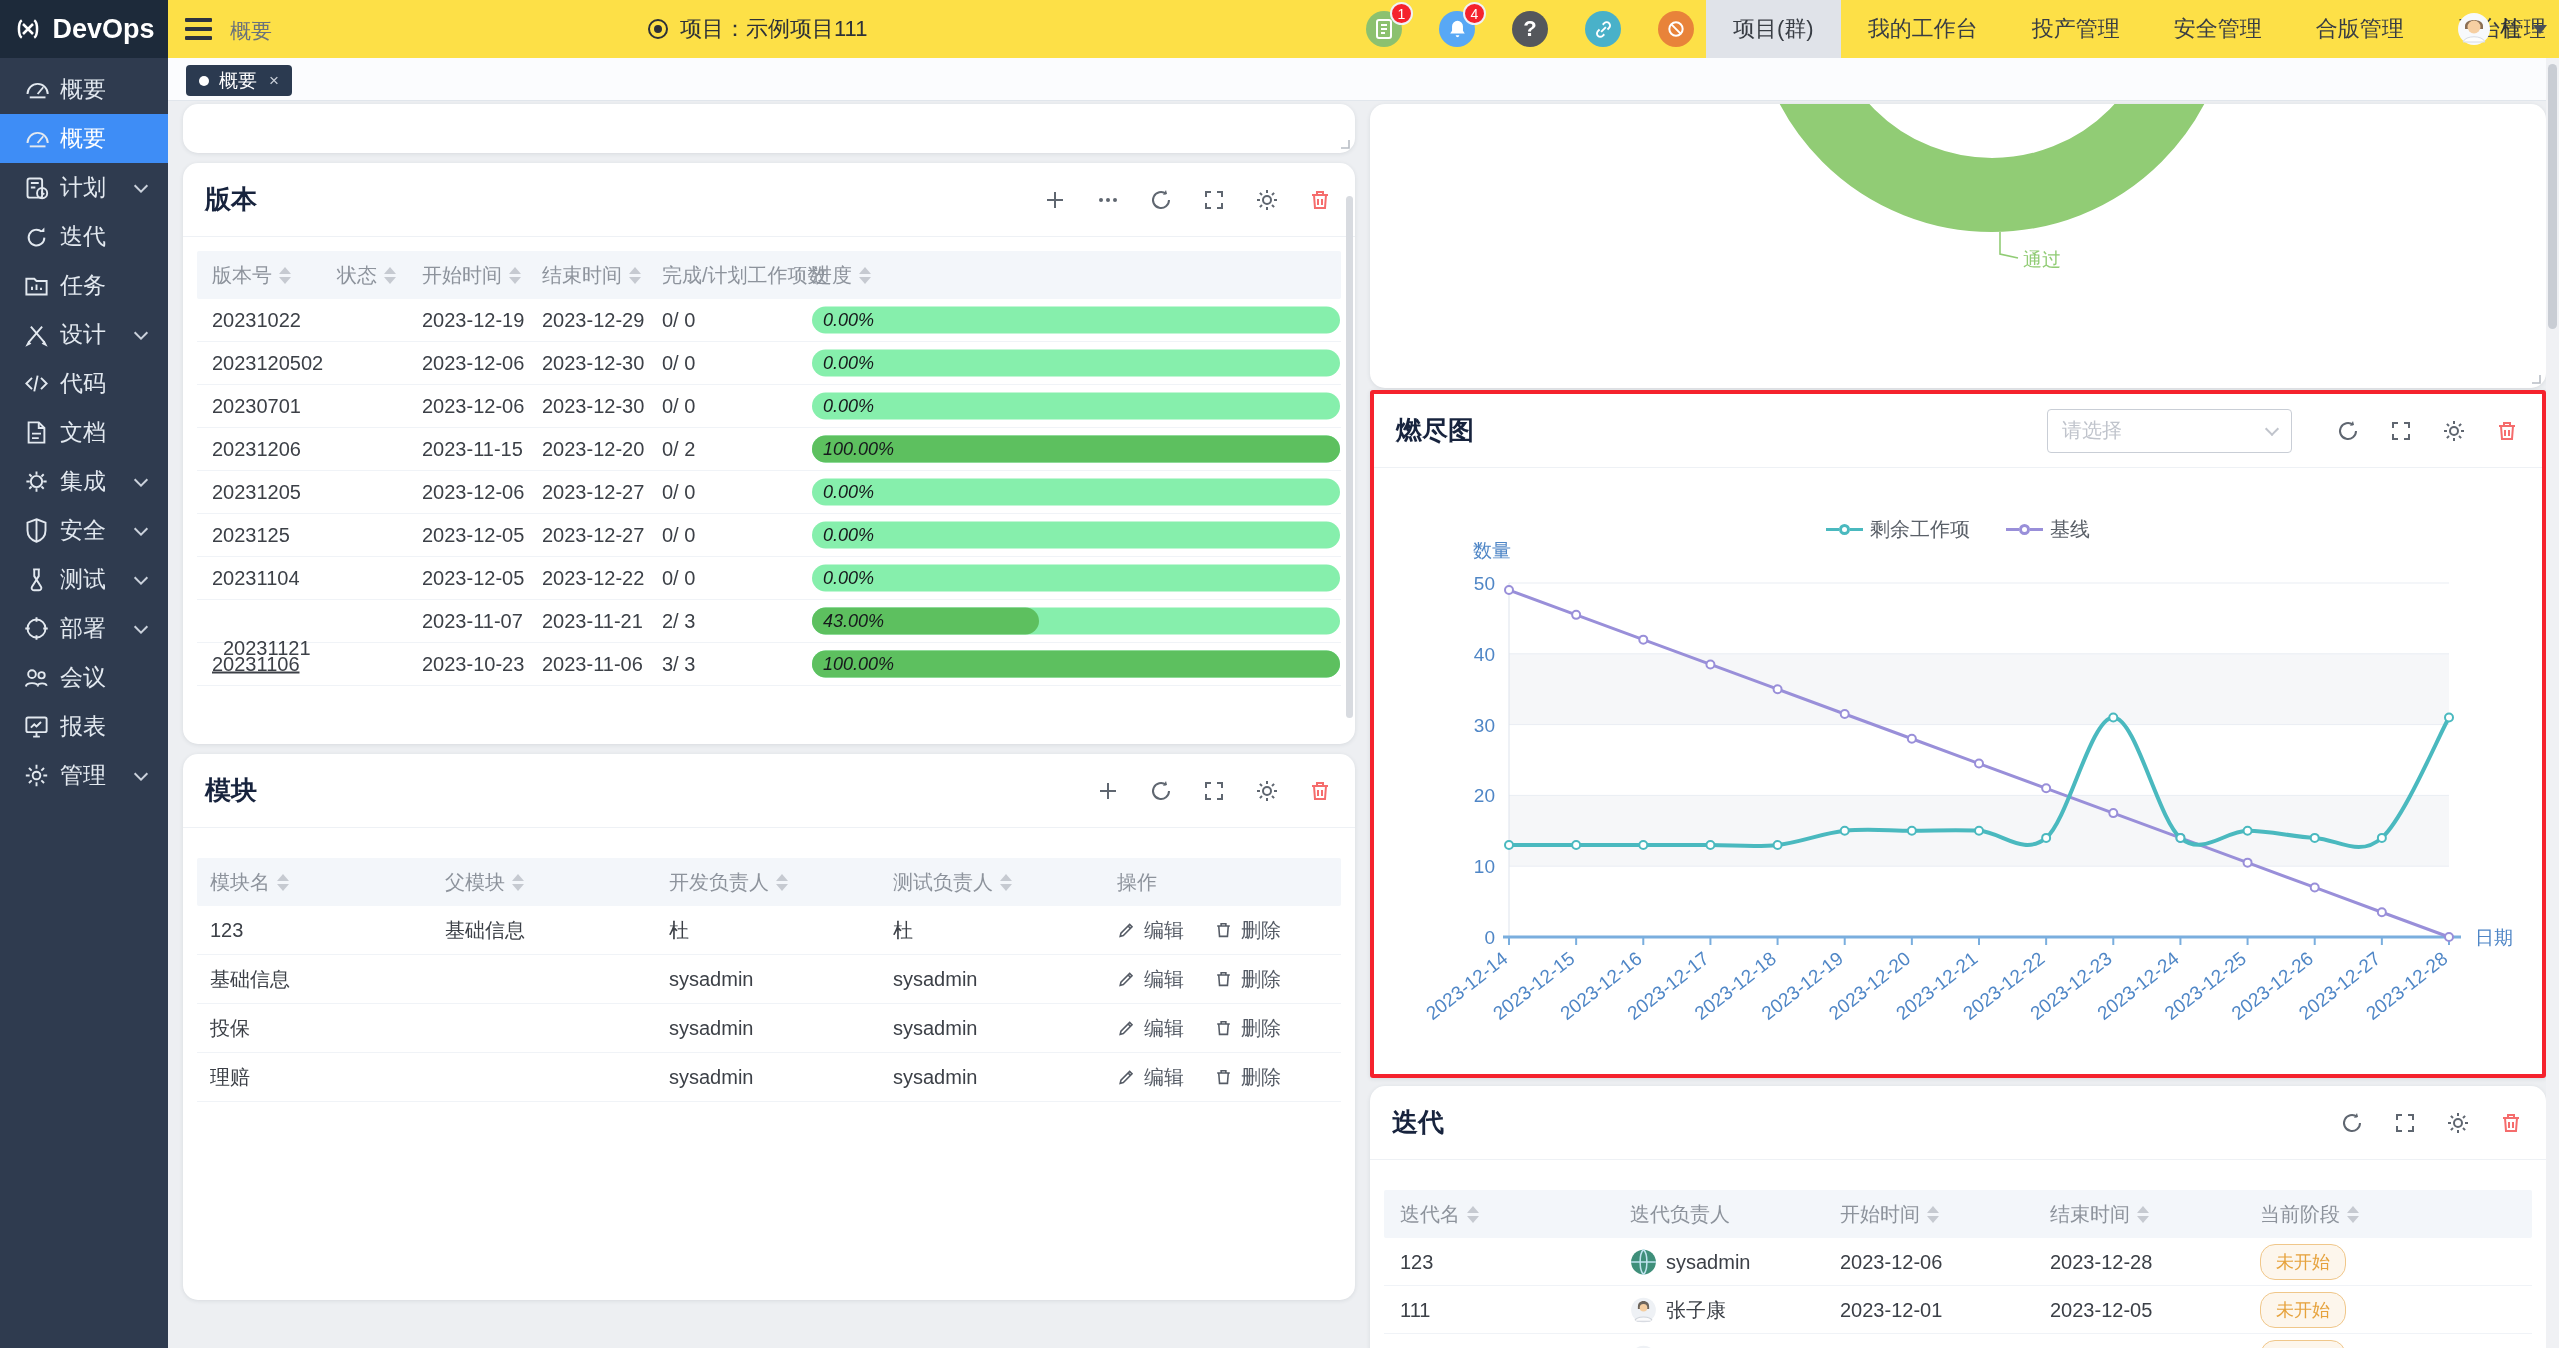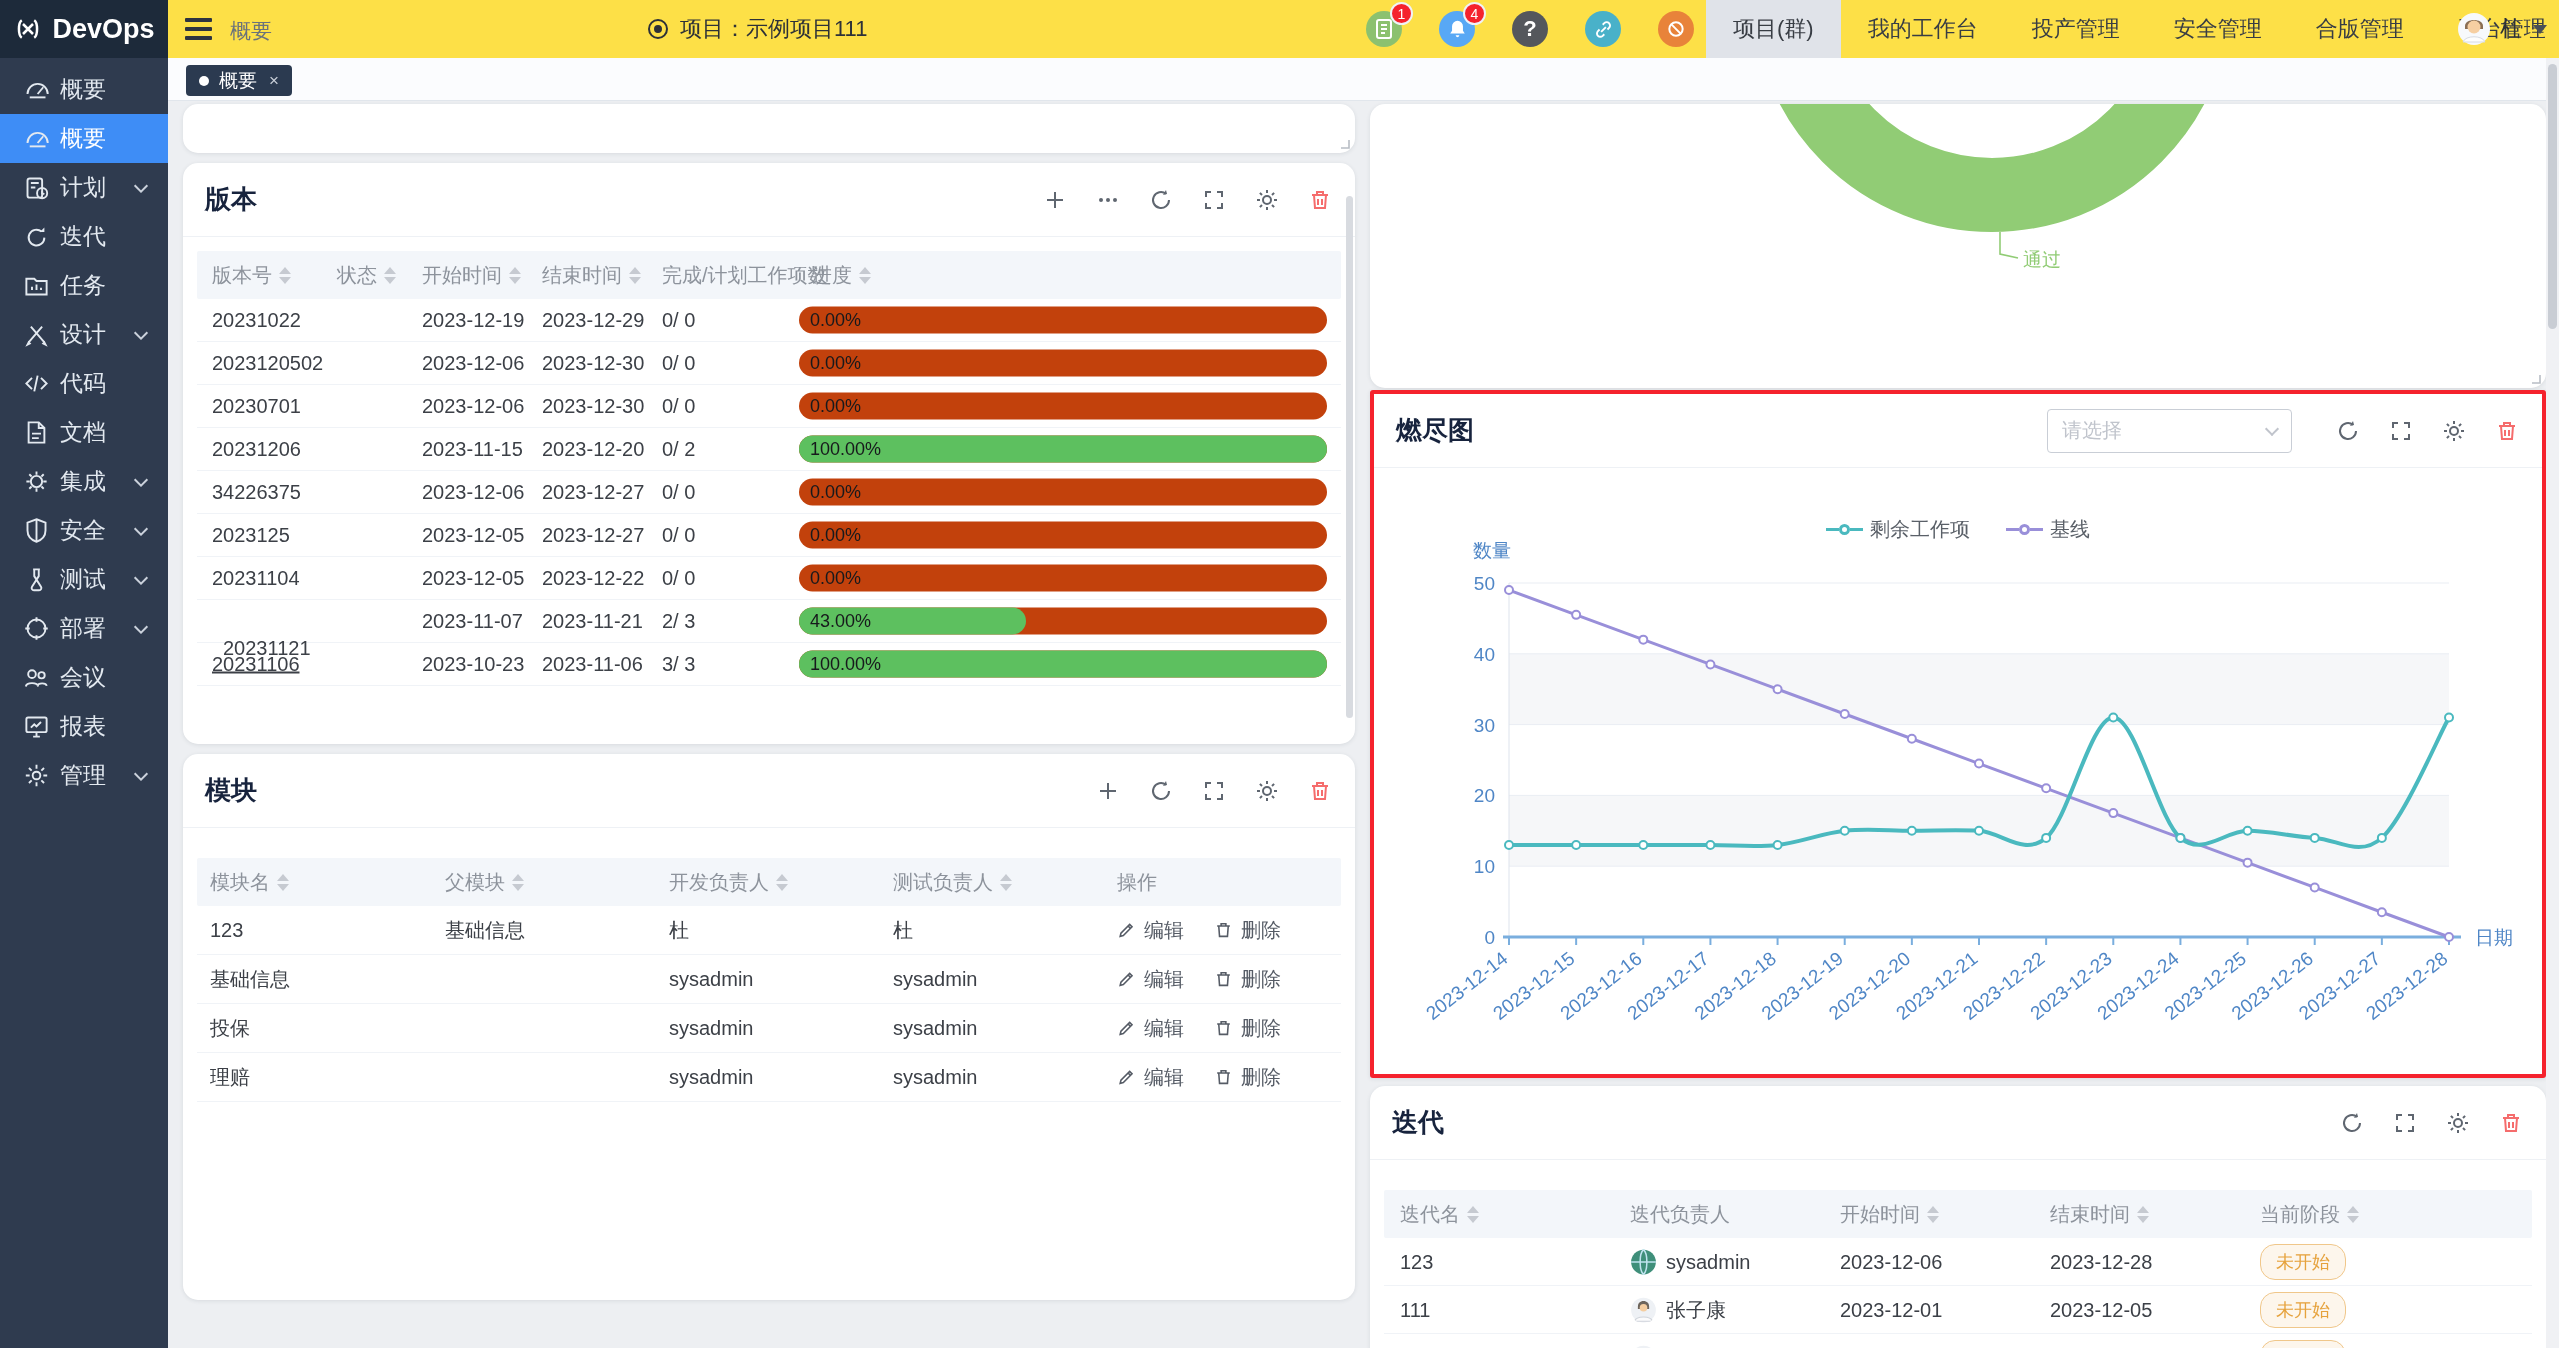--- a/index.html
+++ b/index.html
@@ -63,21 +63,21 @@
   .tbl { position:absolute; left:14px; right:14px; }
   .thead { position:relative; height:48px; background:#f3f6fa; border-radius:2px; }
   .thead .hcell { position:absolute; top:0; height:48px; display:flex; align-items:center; gap:7px;
                   font-size:20px; color:#8d939c; white-space:nowrap; }
   .sorter { display:inline-flex; flex-direction:column; gap:3px; }
   .sorter i { width:0; height:0; border-left:6px solid transparent; border-right:6px solid transparent; display:block; }
   .sorter .up { border-bottom:7px solid #c6cad1; }
   .sorter .dn { border-top:7px solid #c6cad1; }
   .trow { position:relative; border-bottom:1px solid #f0f3f7; }
   .trow .cell { position:absolute; top:50%; transform:translateY(-50%); font-size:20px; color:#3c4047; white-space:nowrap; display:flex; align-items:center; gap:9px; }
-  .pill { position:absolute; left:602px; top:50%; transform:translateY(-50%); width:528px; height:27px; background:#c2410c; border-radius:14px; }
+  .pill { position:absolute; left:615px; top:50%; transform:translateY(-50%); width:528px; height:27px; background:#86efac; border-radius:14px;font-style:italic; }
   .pill .fill { position:absolute; left:0; top:0; bottom:0; background:#5dc05f; border-radius:14px; }
   .pill .plabel { position:absolute; left:11px; top:0; line-height:27px; font-size:18px; color:#17191c; }
   .act { display:flex; align-items:center; gap:8px; color:#565c66; cursor:pointer; }
   .stage-badge { display:inline-block; padding:5px 15px; border:1px solid #f0c78a; color:#e6a23c; background:#fdf6ec;
                  border-radius:15px; font-size:18px; }
   .avatar-sm { width:27px; height:27px; border-radius:50%; overflow:hidden; flex:0 0 auto; }
 
   
   .sel { width:245px; height:44px; border:1px solid #c9ced6; border-radius:4px; display:flex; align-items:center;
          padding:0 14px; color:#c0c4cc; font-size:20px; background:#fff; margin-right:16px; cursor:pointer; }
@@ -426,21 +426,21 @@
         <span class="cell" style="left: 140px;"></span>
         <span class="cell" style="left: 225px;">2023-11-15</span>
         <span class="cell" style="left: 345px;">2023-12-20</span>
         <span class="cell" style="left: 465px;">0/ 2</span>
         <div class="pill">
           <div class="fill" style="width: 100%;"></div>
           <span class="plabel">100.00%</span>
         </div>
       </div>
       <div class="trow" style="height: 43px;">
-        <span class="cell" style="left: 15px;">34226375</span>
+        <span class="cell" style="left: 15px;">20231205</span>
         <span class="cell" style="left: 140px;"></span>
         <span class="cell" style="left: 225px;">2023-12-06</span>
         <span class="cell" style="left: 345px;">2023-12-27</span>
         <span class="cell" style="left: 465px;">0/ 0</span>
         <div class="pill">
           <span class="plabel">0.00%</span>
         </div>
       </div>
       <div class="trow" style="height: 43px;">
         <span class="cell" style="left: 15px;">2023125</span>

